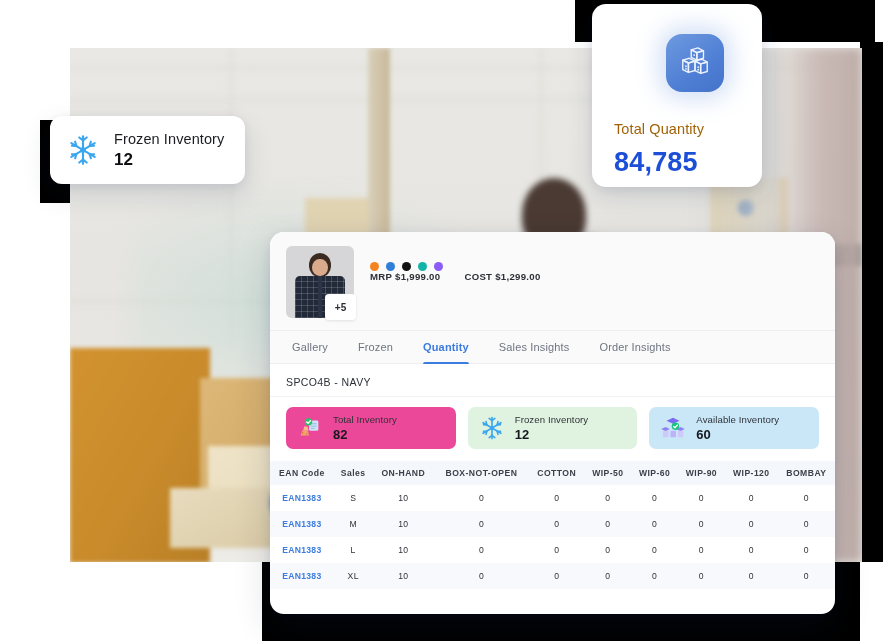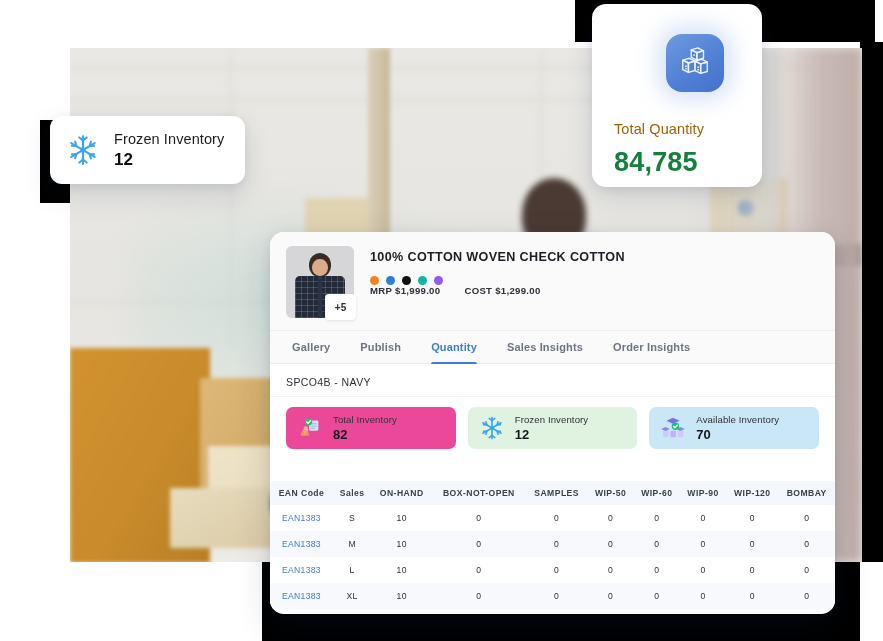--- a/index.html
+++ b/index.html
@@ -143,21 +143,21 @@
     width: 58px; height: 58px; margin: 0 auto 0 52px;
     border-radius: 16px;
     background: linear-gradient(145deg,#6f9ae0,#4f7fd4 60%,#4473c9);
     box-shadow: 0 0 22px 8px rgba(120,160,230,.30);
     display:flex; align-items:center; justify-content:center;
   }
   #total-qty-card .lbl {
     margin-top: 29px; font-size: 14.5px; color: #a16207; letter-spacing: .1px;
   }
   #total-qty-card .val {
-    margin-top: 10px; font-size: 27px; font-weight: 700; color: #15803d; letter-spacing: .2px;
+    margin-top: 10px; font-size: 27px; font-weight: 700; color: #1d4ed8; letter-spacing: .2px;
   }
 
   
   #product-panel {
     position: absolute; left: 270px; top: 232px; width: 565px; height: 382px;
     background: #fff; border-radius: 14px; overflow: hidden;
     box-shadow: 0 14px 36px rgba(24,39,75,.16), 0 4px 12px rgba(24,39,75,.10);
   }
   #panel-header {
     display:flex; gap: 16px; padding: 14px 16px 12px 16px;
@@ -203,21 +203,21 @@
   }
 
   
   #tabs {
     display:flex; gap: 30px; padding: 0 22px;
     border-top:1px solid #eceef2; border-bottom:1px solid #eceef2;
     background:#fafafb; height: 34px; align-items:center;
   }
   #tabs .tab {
     font-size: 11px; color: #6e7480; position:relative; height: 34px;
-    display:flex; align-items:center; letter-spacing:.15px; cursor:pointer;font-weight:bold;
+    display:flex; align-items:center; letter-spacing:.15px; cursor:pointer;
   }
   #tabs .tab.active { color: #3b7ce0; font-weight: 600; }
   #tabs .tab.active::after {
     content:""; position:absolute; left:0; right:0; bottom:0; height:2px;
     background:#3b7ce0; border-radius:2px 2px 0 0;
   }
 
   
   #sku-row {
     padding: 12px 8px 8px 16px; font-size: 10.5px; color: #2c2f36;
@@ -230,32 +230,32 @@
   .kpi {
     flex: 1 1 0; height: 42px; border-radius: 7px;
     display:flex; align-items:center; gap: 10px; padding: 0 11px;
   }
   .kpi .kicon { width: 26px; height: 26px; flex: 0 0 26px; }
   .kpi .ktxt .kl { font-size: 9.6px; color:#2f3238; letter-spacing:.1px; }
   .kpi .ktxt .kv { font-size: 13px; font-weight: 700; color:#16181d; margin-top:2px; }
 
   
   #table-wrap { padding: 0; }
-  table { width: 100%; border-collapse: collapse; margin-top: 20px; }
+  table { width: 100%; border-collapse: collapse; }
   thead th {
     background: #f4f7fc; color: #3b4049; font-size: 8.6px; font-weight: 600;
     letter-spacing: .45px; padding: 7px 4px; text-align: center;
     white-space: nowrap;
   }
   tbody td {
     font-size: 8.6px; color:#2f3238; text-align:center; padding: 8px 4px;
     letter-spacing:.3px; white-space: nowrap;
   }
   tbody tr:nth-child(even) { background: #f7f9fd; }
-  tbody td.ean { color:#3b7ce0; font-weight:400; }
+  tbody td.ean { color:#3b7ce0; font-weight:700; }
 </style>
 </head>
 <body>
 
 <div id="stage">
 
   <div class="shadow-block" id="shadow-top"></div>
   <div class="shadow-block" id="shadow-right"></div>
   <div class="shadow-block" id="shadow-bottom"></div>
   <div class="shadow-block" id="shadow-frozen"></div>
@@ -344,38 +344,37 @@
       <div id="thumb-wrap">
         <div id="thumb">
           <div class="head"></div>
             <div class="face"></div>
           <div class="shirt"></div>
             <div class="placket"></div>
         </div>
         <div id="thumb-badge">+5</div>
       </div>
       <div id="panel-meta">
-        <div id="product-title">100% COTTON WOVEN CHECK COTTON</div>
         <div id="swatches">
           <span class="sw" style="background:#f58220"></span>
           <span class="sw" style="background:#2f7ed8"></span>
           <span class="sw" style="background:#111111"></span>
           <span class="sw" style="background:#12b5a5"></span>
           <span class="sw" style="background:#8b5cf6"></span>
         </div>
         <div id="price-row">
           <span>MRP $1,999.00</span>
           <span>COST $1,299.00</span>
         </div>
       </div>
     </div>
 
     <div id="tabs">
       <div class="tab">Gallery</div>
-      <div class="tab">Publish</div>
+      <div class="tab">Frozen</div>
       <div class="tab active">Quantity</div>
       <div class="tab">Sales Insights</div>
       <div class="tab">Order Insights</div>
     </div>
 
     <div id="sku-row">SPCO4B - NAVY</div>
 
     <div id="kpi-strip">
 
       <div class="kpi" style="background:#ec4899">
@@ -429,34 +428,34 @@
             <path d="M22 13 L26.6 15.2 L22 17.4 L17.4 15.2 Z" fill="#8f82f2"></path>
             <rect x="3.2" y="17" width="6" height="7" rx="1" fill="#cfc8fb"></rect>
             <rect x="11.2" y="17" width="6" height="7" rx="1" fill="#bcb3f9"></rect>
             <rect x="19.2" y="17" width="6" height="7" rx="1" fill="#cfc8fb"></rect>
             <circle cx="16.6" cy="12.2" r="4" fill="#18c47d"></circle>
             <path d="M14.7 12.3 L16.1 13.7 L18.7 10.9" stroke="#fff" stroke-width="1.5" fill="none" stroke-linecap="round"></path>
           </svg>
         </span>
         <span class="ktxt">
           <span class="kl" style="display:block">Available Inventory</span>
-          <span class="kv" style="display:block">70</span>
+          <span class="kv" style="display:block">60</span>
         </span>
       </div>
     </div>
 
     <div id="table-wrap">
       <table>
         <thead>
           <tr>
             <th>EAN Code</th>
             <th>Sales</th>
             <th>ON-HAND</th>
             <th>BOX-NOT-OPEN</th>
-            <th>SAMPLES</th>
+            <th>COTTON</th>
             <th>WIP-50</th>
             <th>WIP-60</th>
             <th>WIP-90</th>
             <th>WIP-120</th>
             <th>BOMBAY</th>
           </tr>
         </thead>
         <tbody>
           <tr>
             <td class="ean">EAN1383</td>

